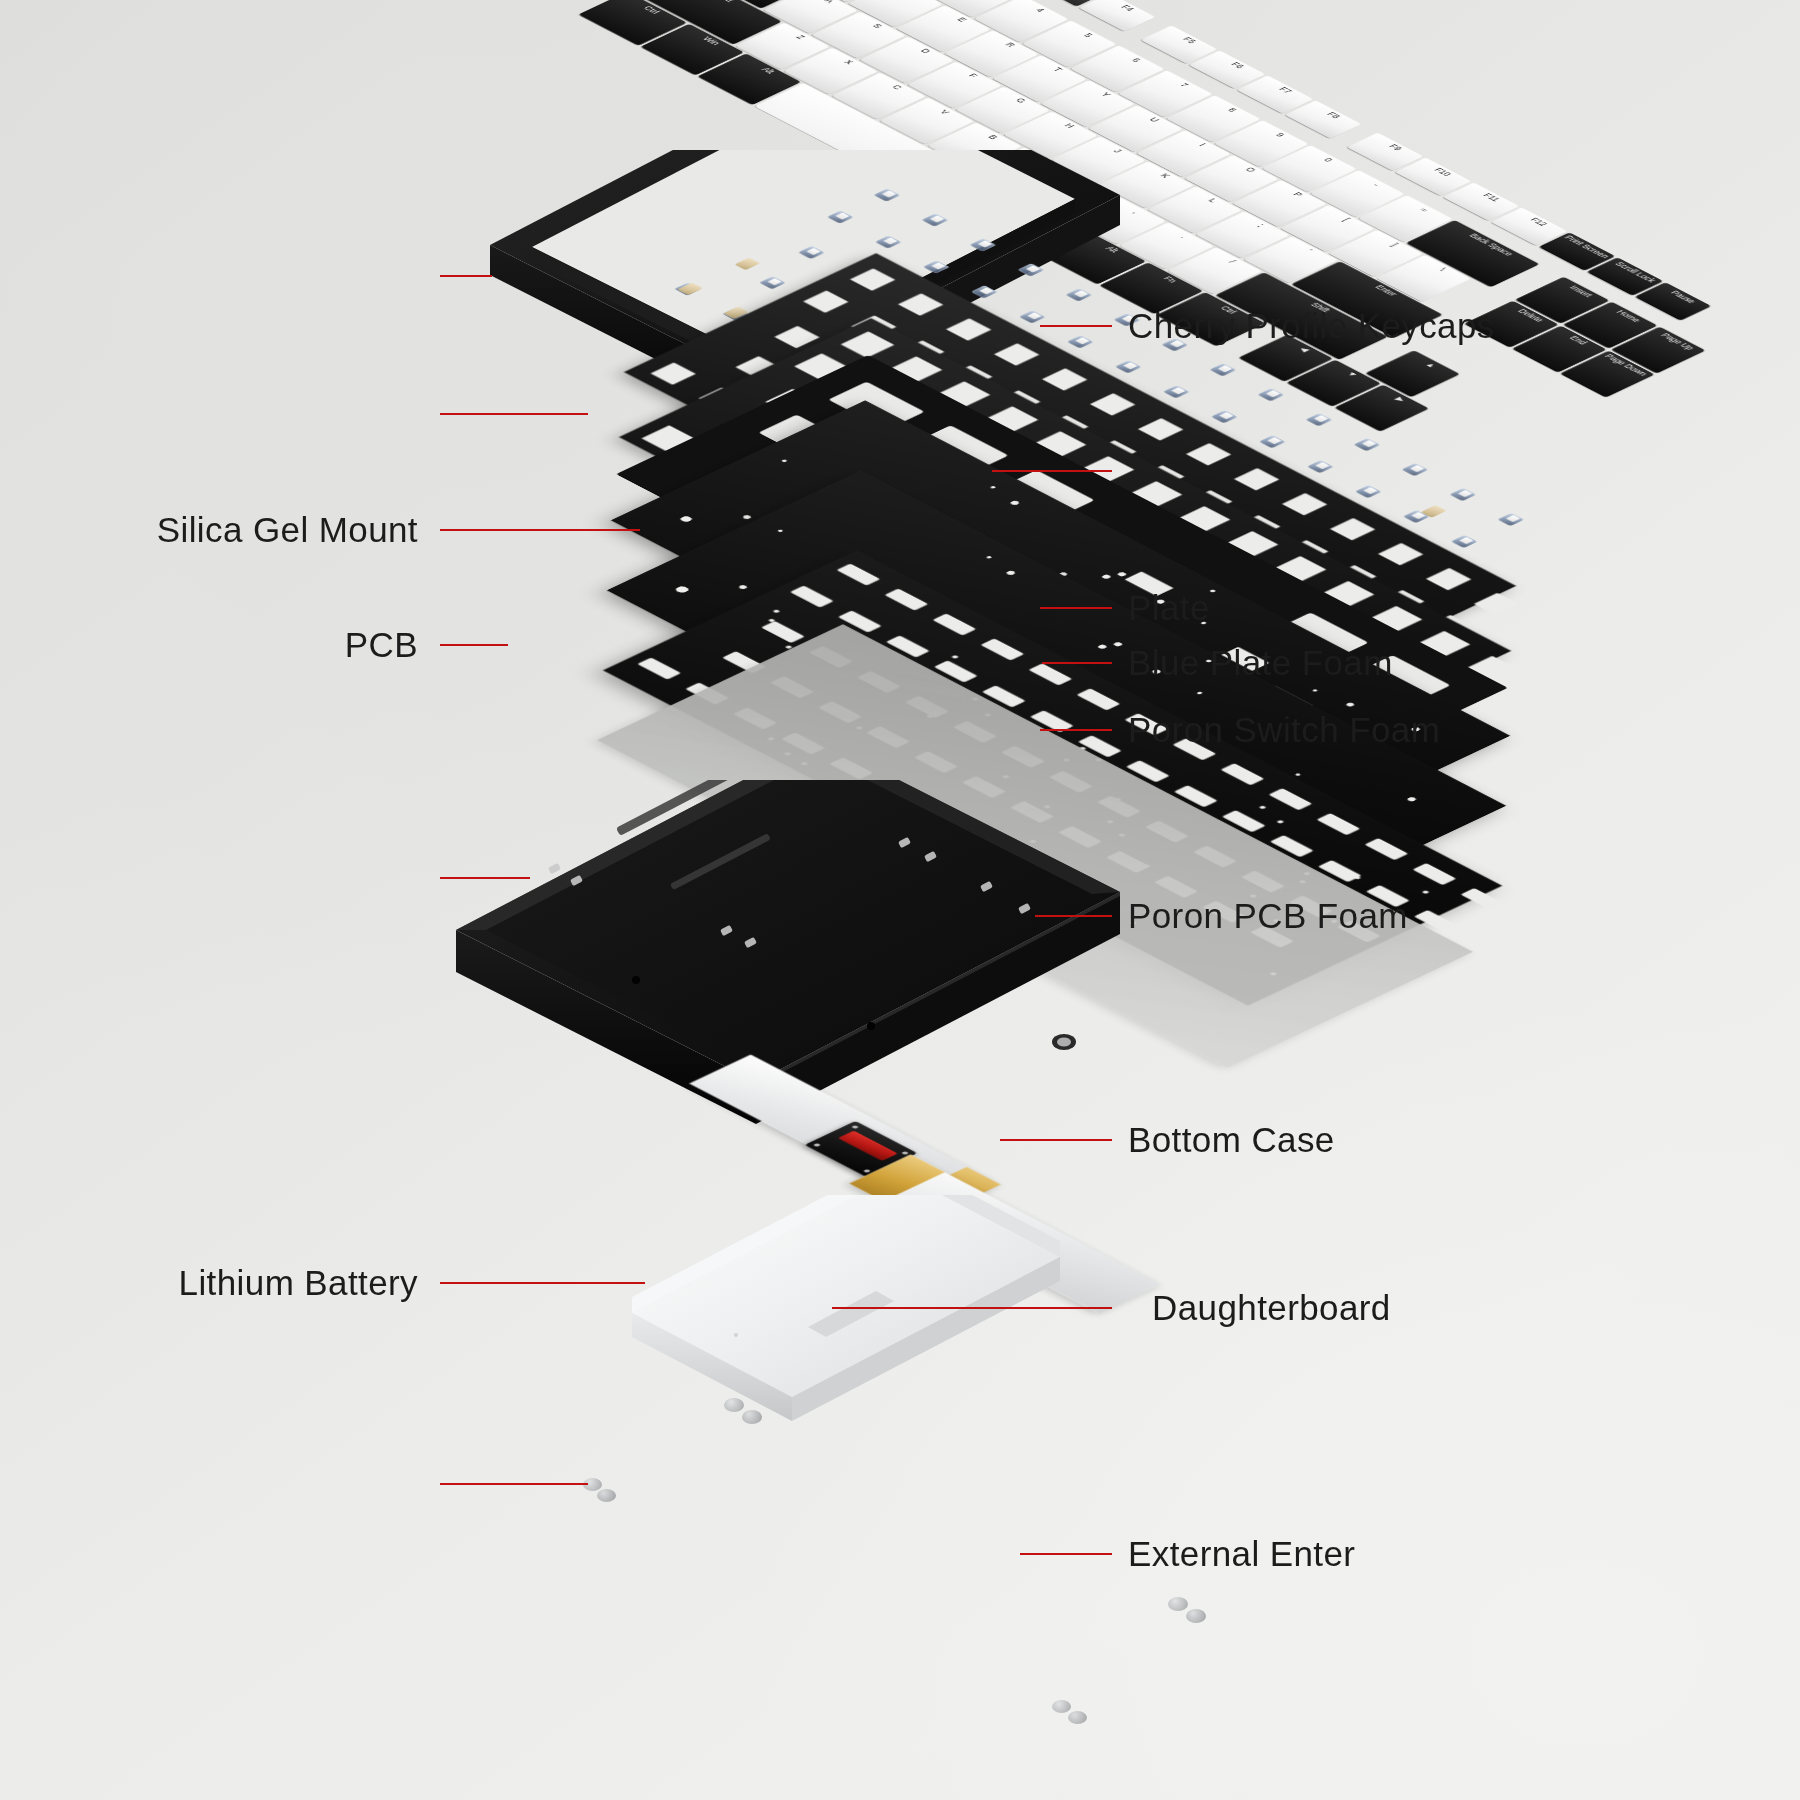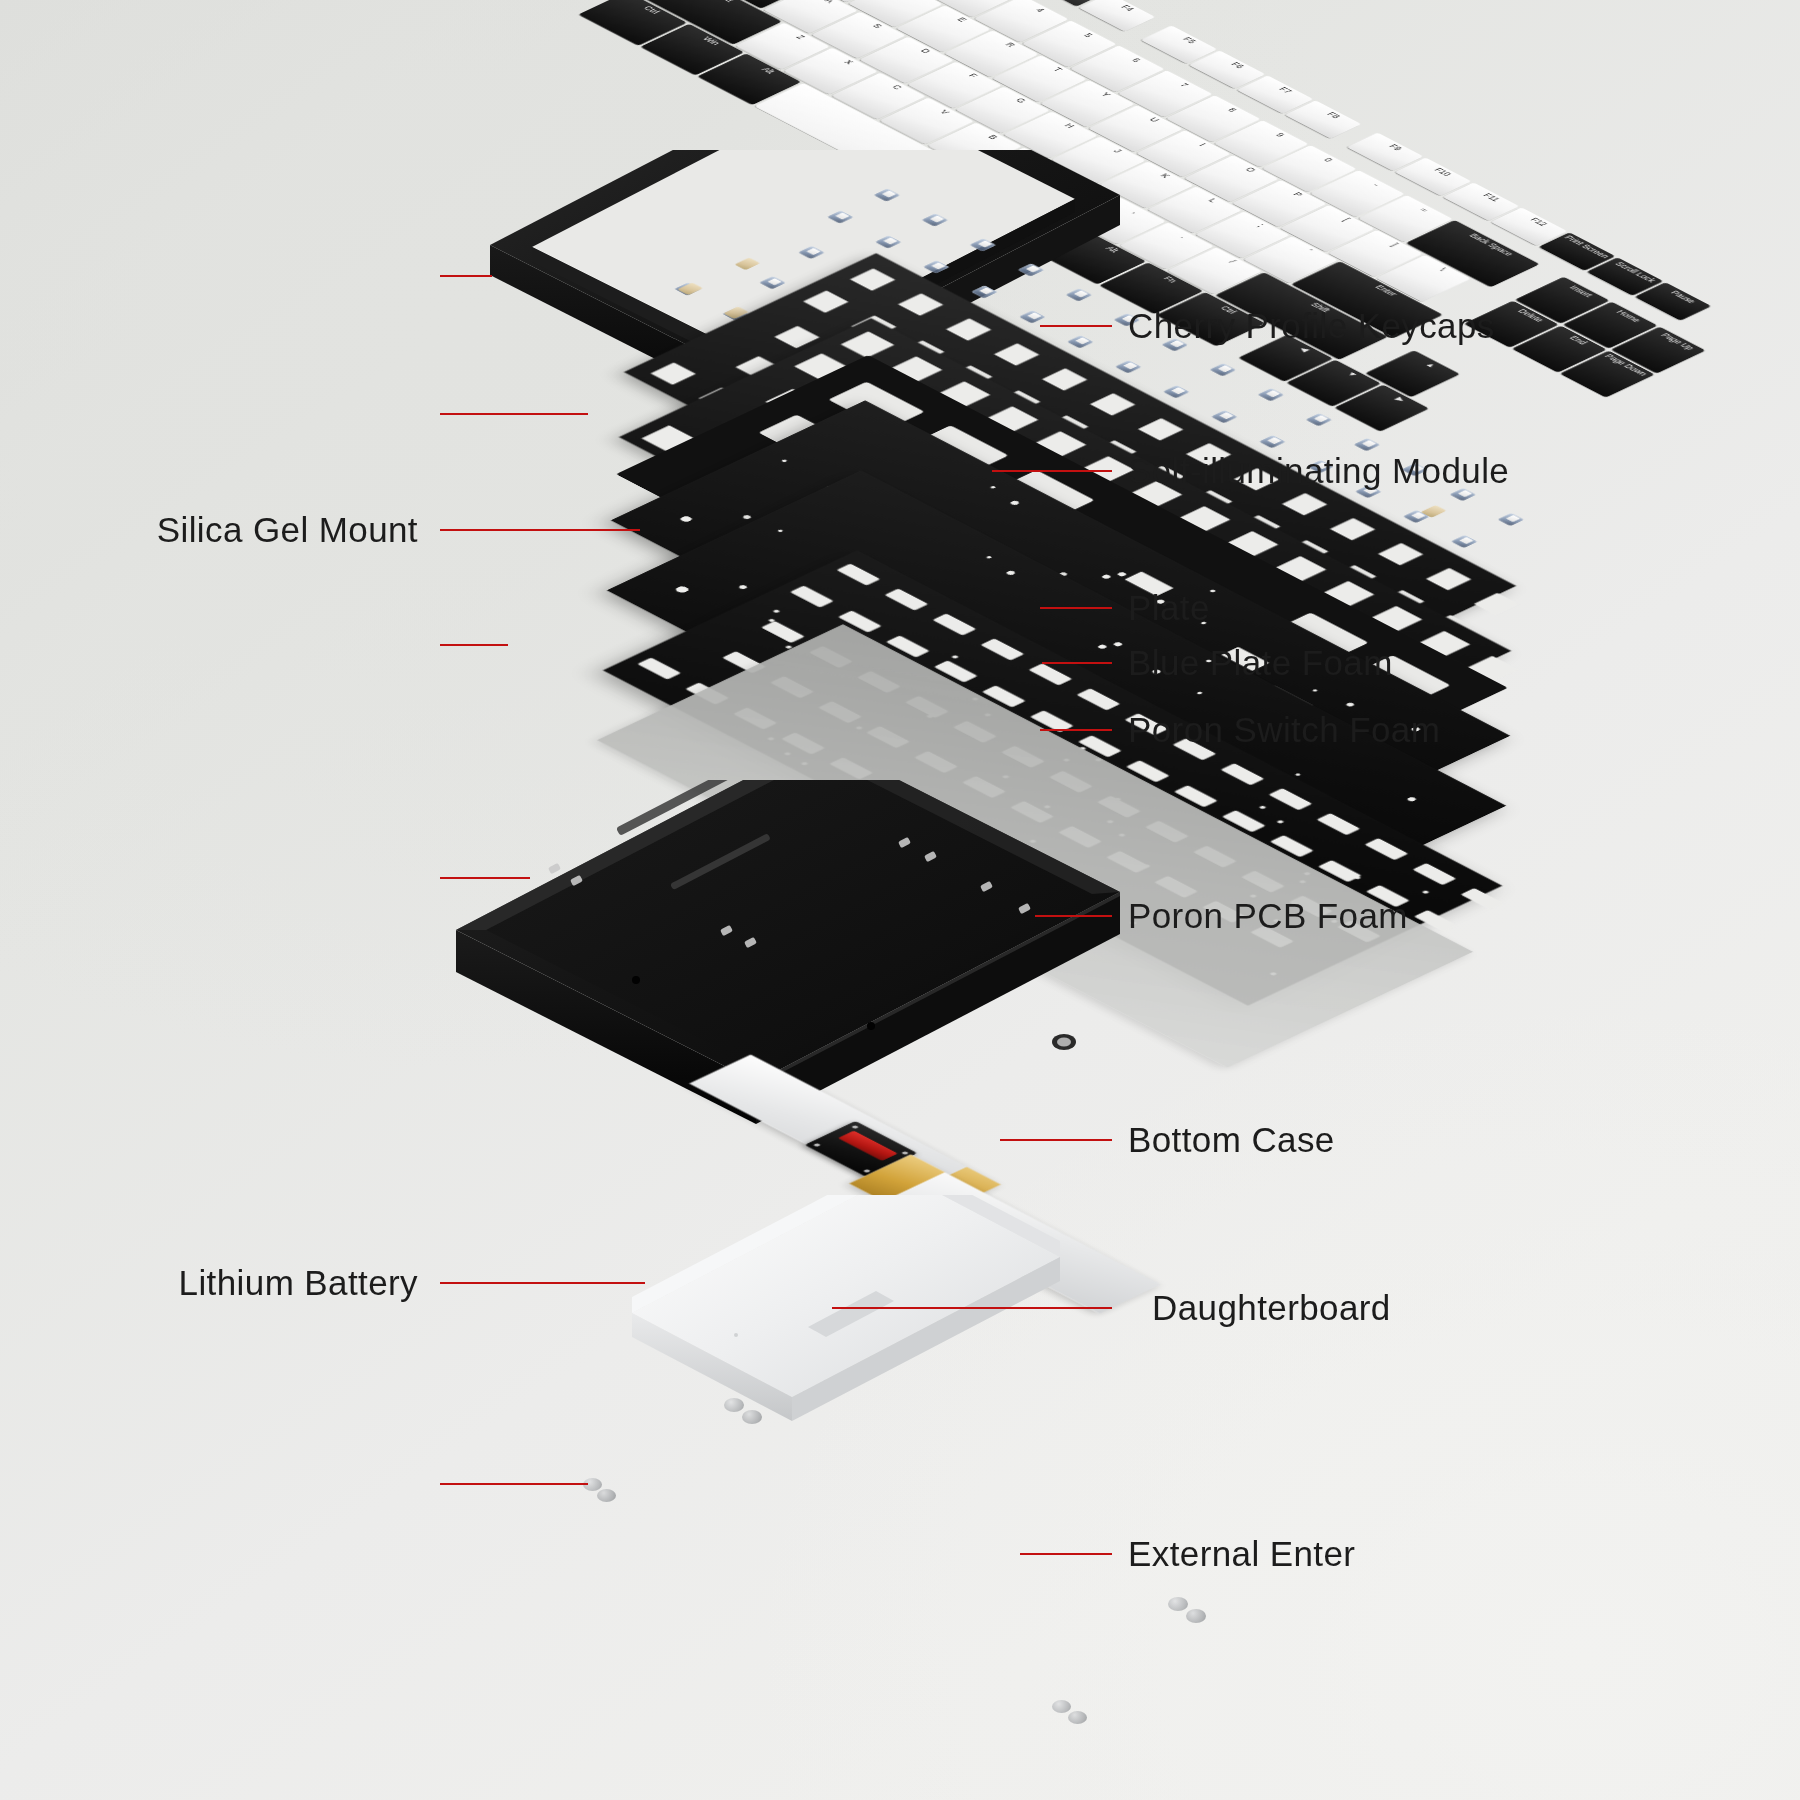--- a/index.html
+++ b/index.html
@@ -1196,33 +1196,33 @@
                 background:radial-gradient(circle at 35% 30%,#dadbdc,#adafb1 70%,#919395);"></div>
   </div>
 
   <div class="lead" style="left:440px;top:275px;width:52px;"></div>
 
   <div class="lead" style="left:440px;top:413px;width:148px;"></div>
 
   <div class="label left" style="left:0;top:512px;width:418px;">Silica Gel Mount</div>
   <div class="lead" style="left:440px;top:529px;width:200px;"></div>
 
+  <div class="label left" style="left:0;top:627px;width:418px;">PCB</div>
   <div class="lead" style="left:440px;top:644px;width:68px;"></div>
 
   <div class="lead" style="left:440px;top:877px;width:90px;"></div>
 
   <div class="label left" style="left:0;top:1265px;width:418px;">Lithium Battery</div>
   <div class="lead" style="left:440px;top:1282px;width:205px;"></div>
 
   <div class="lead" style="left:440px;top:1483px;width:148px;"></div>
 
   <div class="label right" style="left:1128px;top:308px;">Cherry Profile Keycaps</div>
   <div class="lead" style="left:1040px;top:325px;width:72px;"></div>
 
-  <div class="label right" style="left:1128px;top:453px;">Self-illuminating Module</div>
   <div class="lead" style="left:992px;top:470px;width:120px;"></div>
 
   <div class="label right" style="left:1128px;top:590px;">Plate</div>
   <div class="lead" style="left:1040px;top:607px;width:72px;"></div>
 
   <div class="label right" style="left:1128px;top:645px;">Blue Plate Foam</div>
   <div class="lead" style="left:1042px;top:662px;width:70px;"></div>
 
   <div class="label right" style="left:1128px;top:712px;">Poron Switch Foam</div>
   <div class="lead" style="left:1040px;top:729px;width:72px;"></div>

